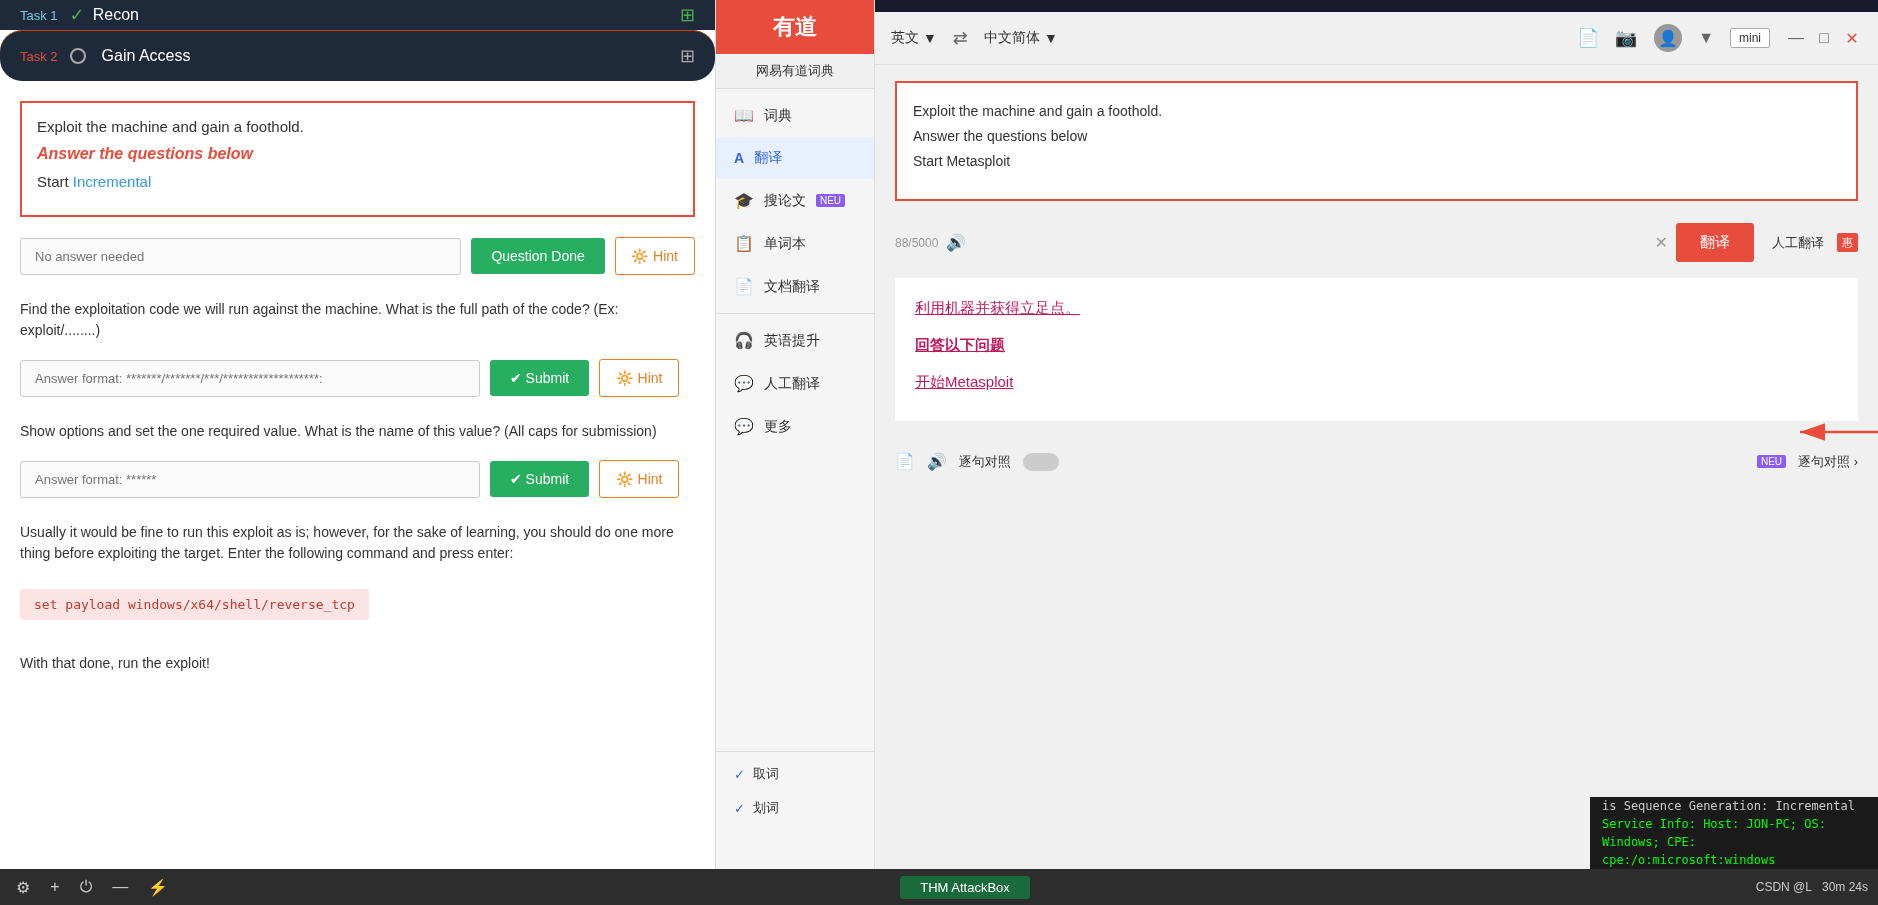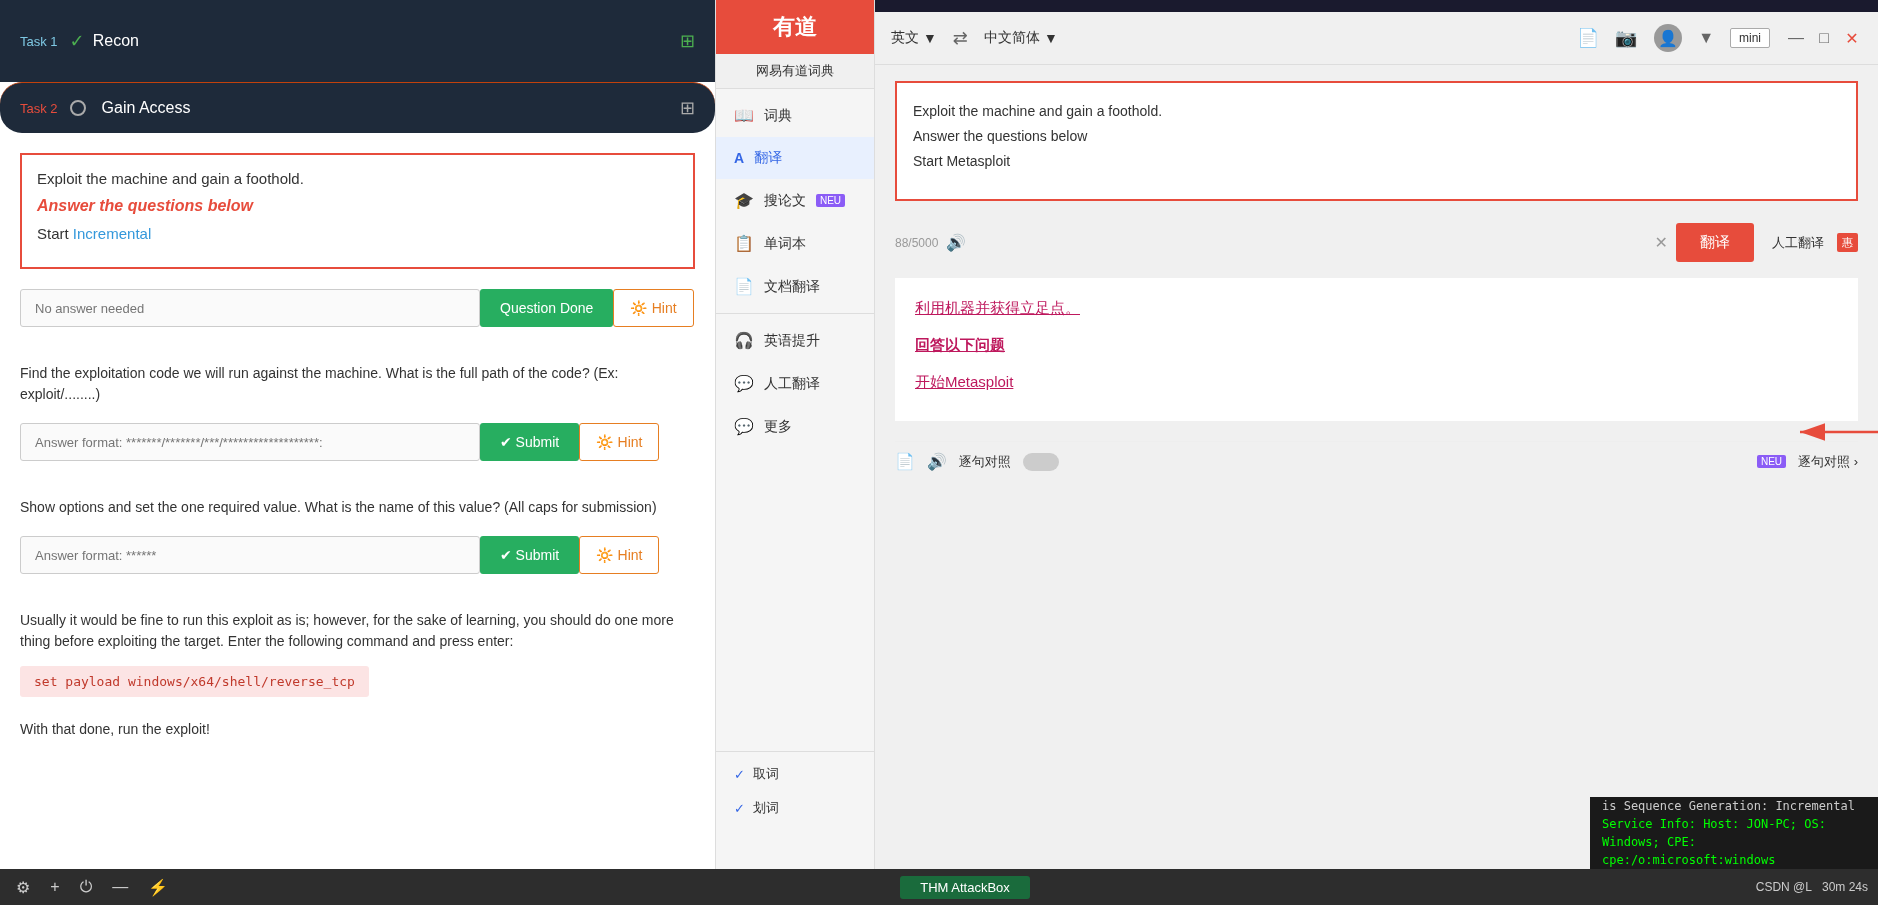--- a/index.html
+++ b/index.html
@@ -10,21 +10,21 @@
       position: absolute;
       left: 0; top: 0;
       width: 715px; height: 905px;
       background: #fff;
       overflow: hidden;
     }
 
     .task-header-1 {
       background: #1e2a3a;
       color: #fff;
-      padding: 30px 20px;
+      padding: 4px 20px;
       display: flex;
       align-items: center;
       justify-content: space-between;
       font-size: 16px;
     }
     .task-title-1 { display: flex; align-items: center; gap: 8px; }
     .check-icon { color: #4caf50; font-size: 18px; }
     .grid-icon { color: #4caf50; font-size: 18px; }
 
     .task-header-2 {
@@ -54,21 +54,23 @@
     .red-box p { color: #333; font-size: 15px; margin-bottom: 10px; }
     .red-box .italic-red { color: #e74c3c; font-style: italic; font-weight: bold; font-size: 16px; margin: 10px 0; }
     .red-box .start-line { font-size: 15px; color: #333; }
     .red-box .metasploit-link { color: #3498db; text-decoration: none; }
 
     .question-row {
       margin-bottom: 18px;
     }
     .answer-row {
       display: flex;
-      margin-bottom: 36px;
+      gap: 10px;
+      align-items: center;
+      margin-bottom: 24px;
     }
     .answer-input {
       flex: 1;
       border: 1px solid #ccc;
       padding: 10px 14px;
       font-size: 13px;
       color: #aaa;
       border-radius: 3px;
       background: #fafafa;
       max-width: 460px;
@@ -119,21 +121,21 @@
       line-height: 1.5;
     }
     .code-block {
       background: #fce4e4;
       color: #c0392b;
       padding: 8px 14px;
       font-family: monospace;
       font-size: 13px;
       border-radius: 3px;
       display: inline-block;
-      margin: 4px 0;
+      margin: 15px 0;
     }
 
     
     .middle-panel {
       position: absolute;
       left: 715px; top: 0;
       width: 160px; height: 905px;
       background: #f5f5f5;
       border-left: 1px solid #ddd;
       border-right: 1px solid #ddd;

